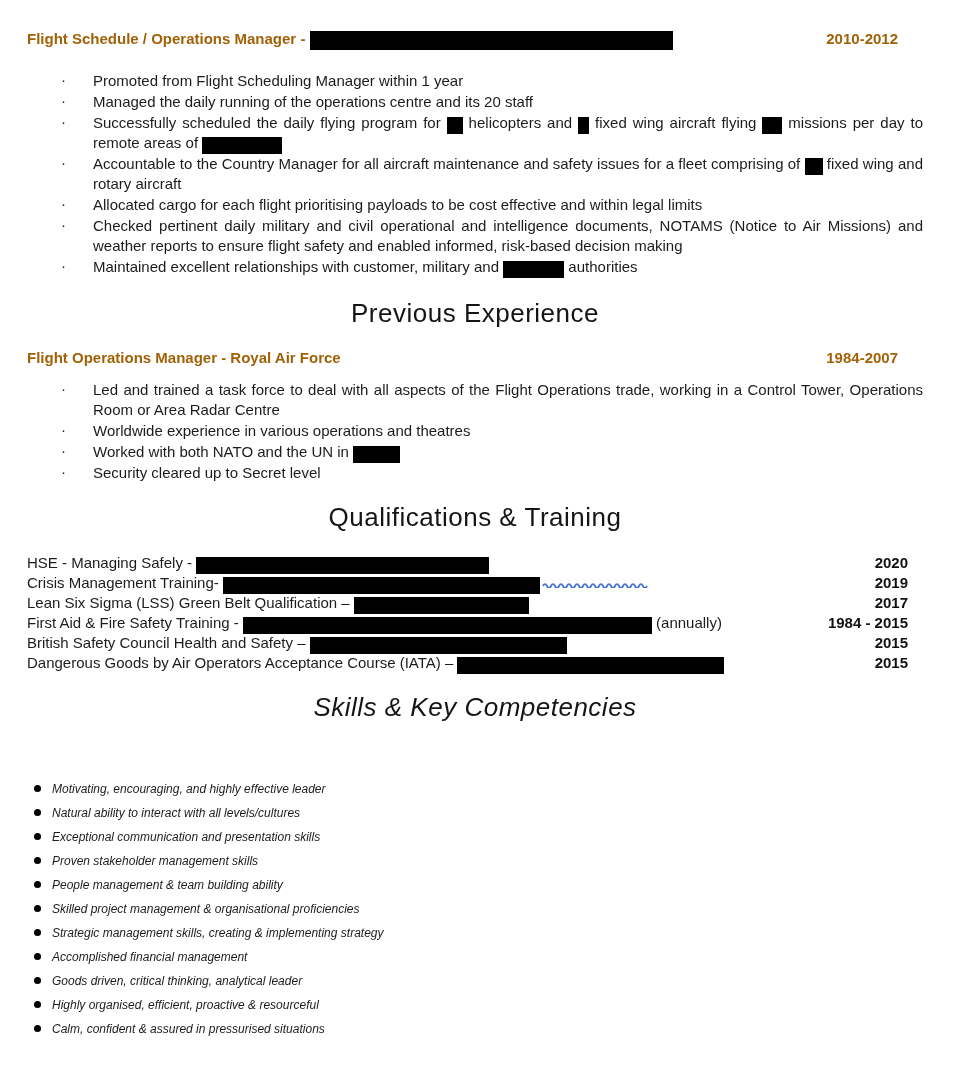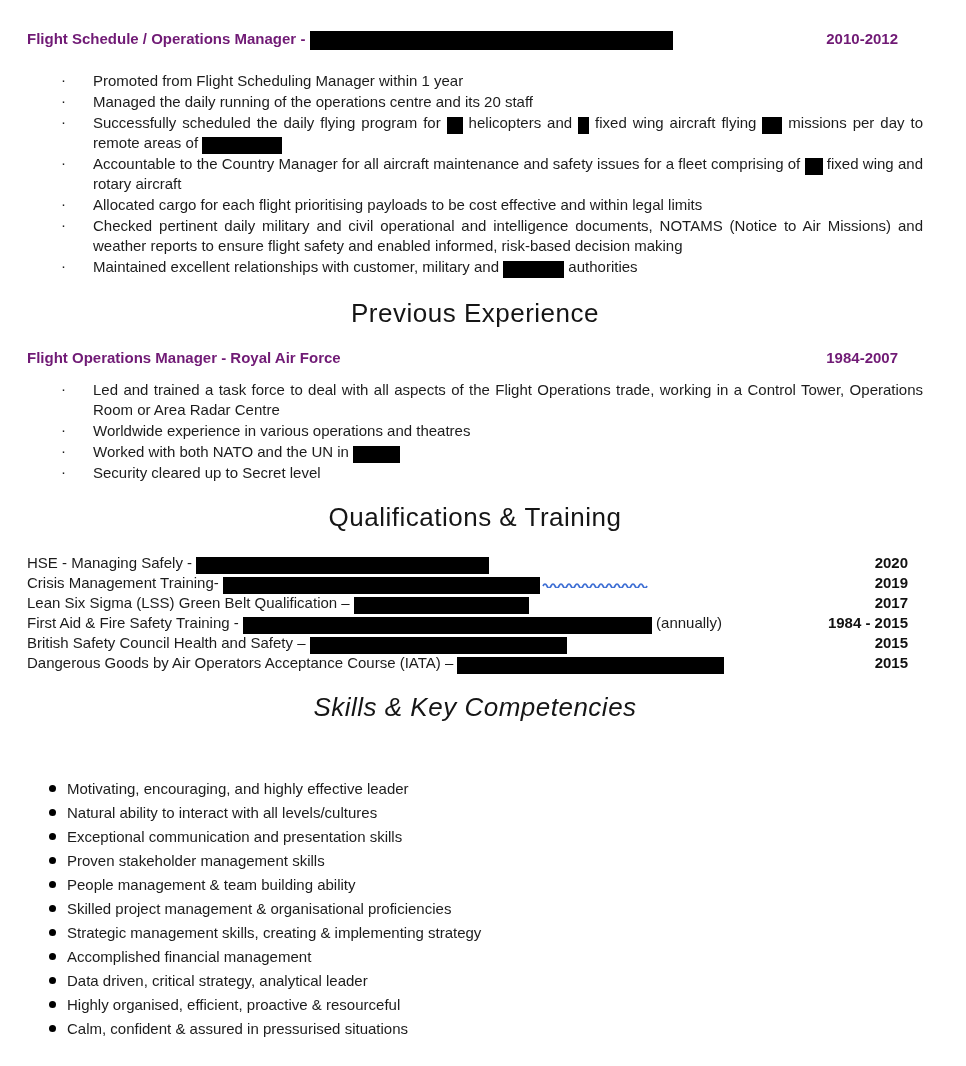--- a/index.html
+++ b/index.html
@@ -11,21 +11,21 @@
   }
   .page{
     box-sizing:border-box;
     width:966px;height:1066px;
     padding:29px 43px 0 27px;
     overflow:hidden;
     background:#ffffff;
   }
   .job-header{
     display:flex;justify-content:space-between;align-items:flex-start;
-    font-weight:bold;font-size:15px;line-height:20px;color:#701a75;
+    font-weight:bold;font-size:15px;line-height:20px;color:#a16207;
     white-space:nowrap;
   }
   .job-header .period{padding-right:25px;}
   .bullets{
     list-style:none;margin:22px 0 0 0;padding:0;
     font-size:15px;line-height:20px;text-align:justify;
   }
   .bullets.tight{margin-top:12px;}
   .bullets li{position:relative;padding-left:66px;margin-bottom:1px;}
   .bullets li::before{
@@ -45,22 +45,22 @@
   .qual-year{font-weight:bold;color:#111;padding-right:15px;white-space:nowrap;}
   .redact{
     display:inline-block;background:#000;
     height:17px;vertical-align:text-bottom;margin-bottom:-3px;
   }
   .squiggle{
     display:inline-block;vertical-align:baseline;
     margin-left:2px;margin-bottom:-1px;line-height:0;
   }
   .skills{
-    list-style:none;margin:15px;padding:0;
-    font-size:15px;line-height:24px;
+    list-style:none;margin:0;padding:0;
+    font-size:12px;line-height:24px;font-style:italic;
   }
   .skills li{position:relative;padding-left:25px;}
   .skills li::before{
     content:"";position:absolute;left:7px;top:8px;
     width:7px;height:7px;border-radius:50%;background:#000;
   }
 </style>
 </head>
 <body>
 
@@ -130,18 +130,18 @@
 
   <ul class="skills">
       <li>Motivating, encouraging, and highly effective leader</li>
       <li>Natural ability to interact with all levels/cultures</li>
       <li>Exceptional communication and presentation skills</li>
       <li>Proven stakeholder management skills</li>
       <li>People management &amp; team building ability</li>
       <li>Skilled project management &amp; organisational proficiencies</li>
       <li>Strategic management skills, creating &amp; implementing strategy</li>
       <li>Accomplished financial management</li>
-      <li>Data driven, critical strategy, analytical leader</li>
+      <li>Goods driven, critical thinking, analytical leader</li>
       <li>Highly organised, efficient, proactive &amp; resourceful</li>
       <li>Calm, confident &amp; assured in pressurised situations</li>
     </ul>
 
 </div>
 
 </body></html>

